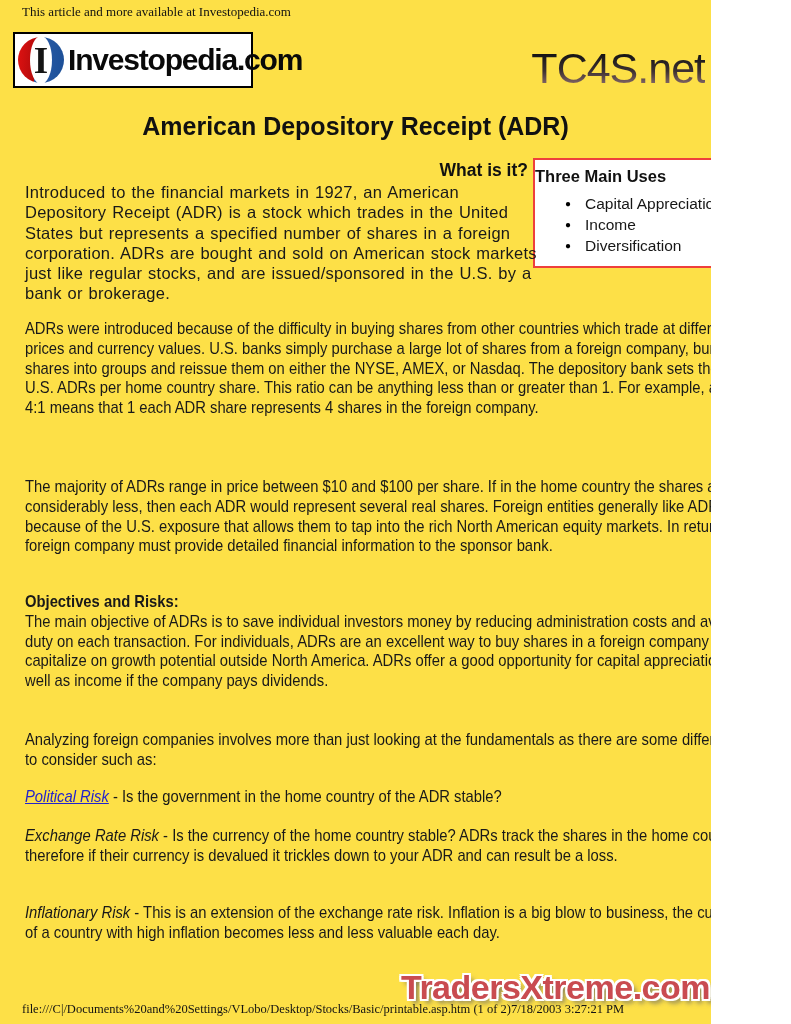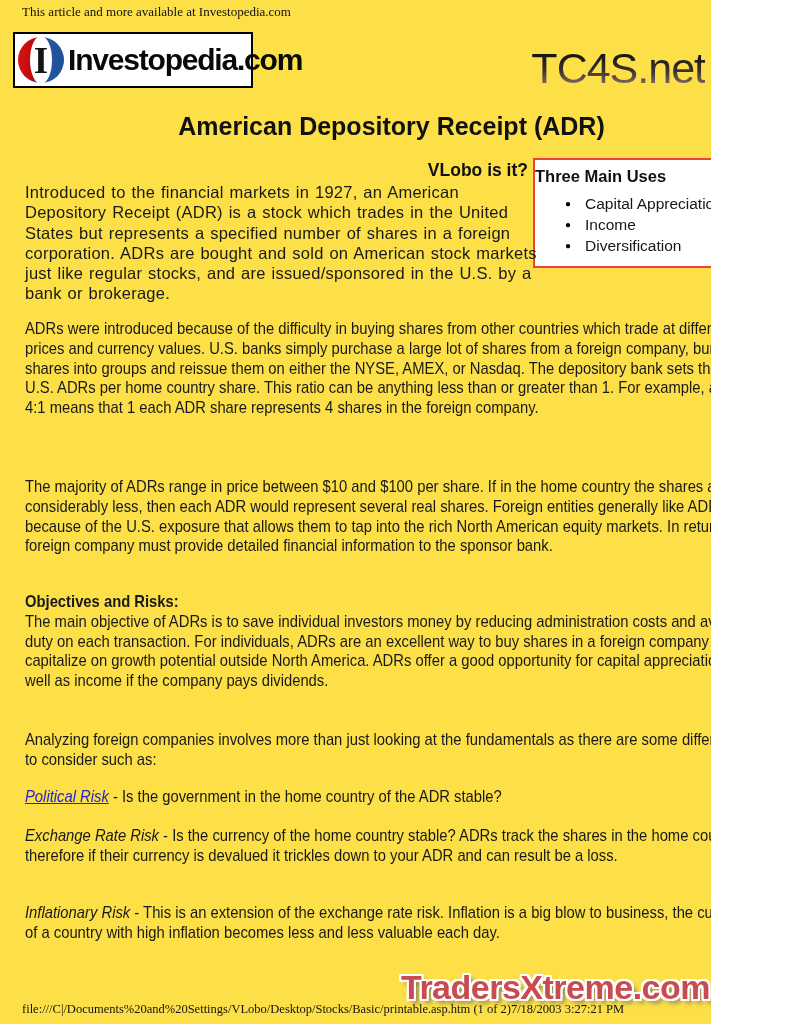--- a/index.html
+++ b/index.html
@@ -37,21 +37,21 @@
   .tc4s {
     position:absolute; right:6px; top:2px;
     font-size:43px; font-weight:normal; letter-spacing:-1px;
     background:linear-gradient(180deg,#121212 18%,#3c3030 55%,#a98381 96%);
     -webkit-background-clip:text; background-clip:text; color:transparent;margin-top:42px;
   }
 
   
   .title {
     position:absolute; left:0; top:112px; width:100%; text-align:center;
-    font-size:25px; font-weight:bold; color:#111;padding-left:36px;
+    font-size:25px; font-weight:bold; color:#111;
   }
   .what-heading {
     position:absolute; left:0; top:160px; width:528px; text-align:right;
     font-size:17.5px; font-weight:bold; color:#111;
   }
   .uses-box {
     position:absolute; left:533px; top:158px; width:251px; height:106px;
     border:2px solid #ee403c; background:#fff;
   }
   .uses-title { text-align:left; font-weight:bold; font-size:16.5px; margin-top:7px; color:#111; }
@@ -112,21 +112,21 @@
     <div class="sphere">
       <div class="sphere-i">I</div>
     </div>
     <div class="inv-logo-text">Investopedia.com</div>
   </div>
 
   <div class="tc4s">TC4S.net</div>
 
   <div class="title">American Depository Receipt (ADR)</div>
 
-  <div class="what-heading">VLobo is it?</div>
+  <div class="what-heading">What is it?</div>
 
   <div class="uses-box">
     <div class="uses-title">Three Main Uses</div>
     <ul class="uses-list">
       <li class="uses-item">
         <span class="dot">●</span>
         <span>Capital Appreciation</span>
       </li>
       <li class="uses-item">
         <span class="dot">●</span>

